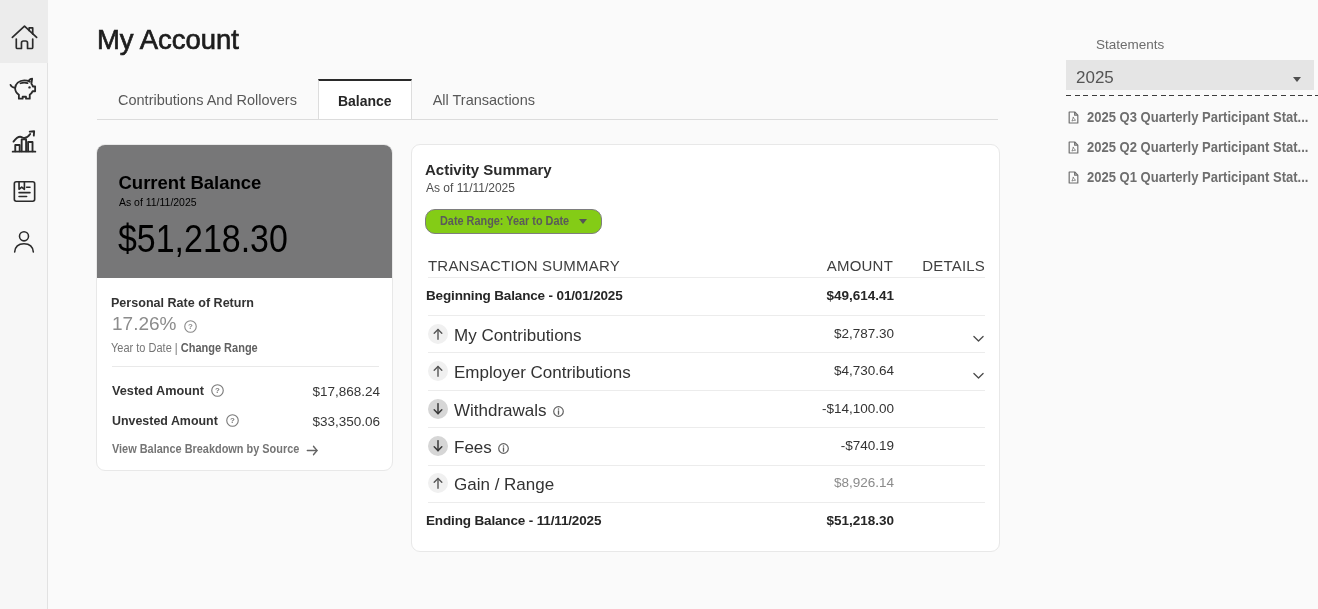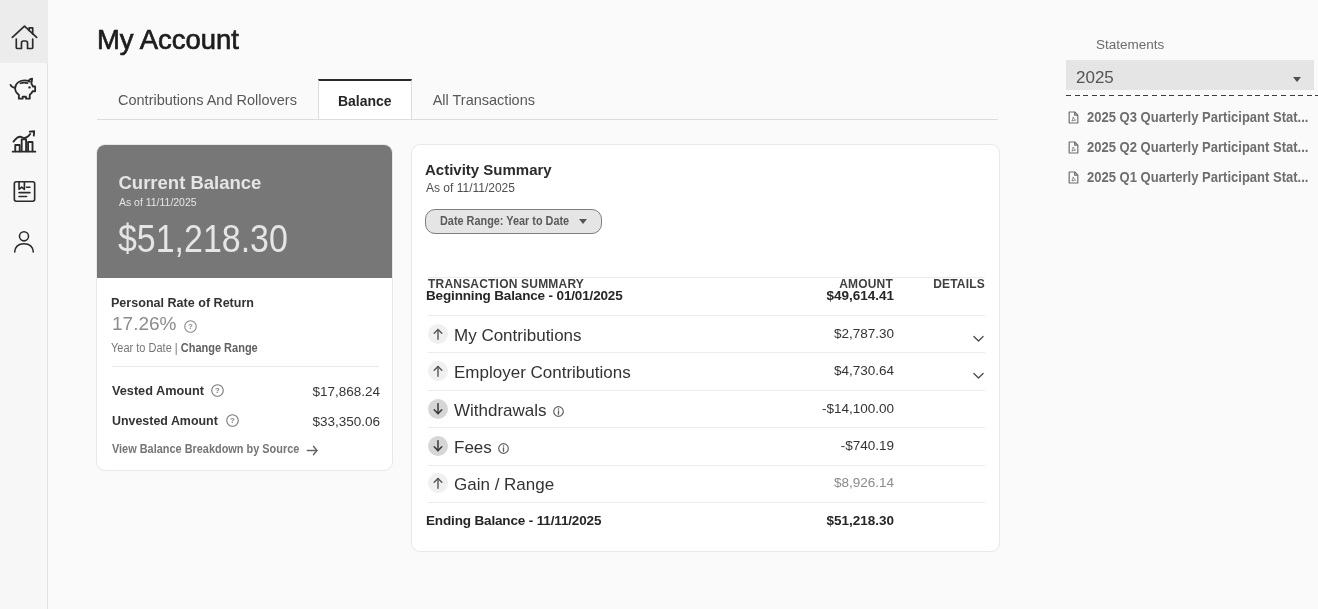--- a/index.html
+++ b/index.html
@@ -16,43 +16,43 @@
 
 
 #tabs { left:97px; top:79px; height:41px; display:flex; }
 .tab { height:41px; display:flex; align-items:center; justify-content:center; font-size:14.5px; color:#585858; padding:0 21px; white-space:nowrap; }
 .tab.active { background:#fff; border-top:2px solid #2a2a2a; border-left:1px solid #ddd; border-right:1px solid #ddd; font-weight:700; color:#262626; padding:0 19px; font-size:14px; }
 #tabline { left:97px; top:119px; width:901px; height:1px; background:#dcdcdc; }
 
 
 .card { background:#fff; border:1px solid #e8e8e8; border-radius:9px; }
 #balcard { left:96px; top:144px; width:297px; height:327px; }
-#balhead { position:absolute; left:0; top:0; width:100%; height:133px; background:#777778; border-radius:8px 8px 0 0; color:#e5e5e5; }
+#balhead { position:absolute; left:0; top:0; width:100%; height:133px; background:#777778; border-radius:8px 8px 0 0; color:#000000; }
 #balcard > div, #balcard > svg { position:absolute; }
 .bal-sec-title { left:14px; top:150px; font-size:13.5px; font-weight:700; color:#333; transform:scaleX(0.93); transform-origin:0 0; white-space:nowrap; }
 .bal-pct { left:15px; top:168px; font-size:19px; color:#8c8c8c; display:flex; align-items:center; }
 .bal-range { left:14px; top:196px; font-size:12.5px; color:#757575; transform:scaleX(0.88); transform-origin:0 0; white-space:nowrap; }
 .bal-range b { color:#616161; font-weight:700; }
 .bal-div { left:15px; top:221px; width:267px; height:1px; background:#e9e9e9; }
 .bal-row { left:15px; width:268px; font-size:13.5px; color:#333; height:16px; }
 .bal-row .lbl { font-weight:700; display:inline-block; transform-origin:0 0; }
 .bal-row .val { position:absolute; right:0; top:1px; font-weight:400; color:#363636; }
 #balrow1 { top:238px; }
 #balrow2 { top:268px; }
 .bal-link { left:15px; top:296px; font-size:13px; font-weight:700; color:#757575; transform:scaleX(0.84); transform-origin:0 0; white-space:nowrap; }
 
 
 #actcard { left:411px; top:144px; width:589px; height:408px; }
 #actcard > div { position:absolute; }
 .act-title { left:13px; top:16px; font-size:15px; font-weight:700; color:#2b2b2b; }
 .act-sub { left:14px; top:36px; font-size:12px; color:#4f4f4f; }
-.act-btn { left:13px; top:63.5px; width:177px; height:25px; border:1px solid #7e7e7e; border-radius:10px; display:flex; align-items:center; padding:0 0 0 14px; color:#5a5a5a; font-size:12.5px; font-weight:700; background:#e5e5e5; }
+.act-btn { left:13px; top:63.5px; width:177px; height:25px; border:1px solid #7e7e7e; border-radius:10px; display:flex; align-items:center; padding:0 0 0 14px; color:#5a5a5a; font-size:12.5px; font-weight:700; background:#84cc16; }
 .act-btn .txt { transform:scaleX(0.87); transform-origin:0 50%; white-space:nowrap; }
 .act-btn .caret { width:0; height:0; border-left:4.5px solid transparent; border-right:4.5px solid transparent; border-top:5.5px solid #555; margin-left:-9px; margin-top:1px; }
-.thead { left:16px; top:112px; width:557px; font-size:12px; font-weight:700; letter-spacing:0.2px; color:#3f3f3f;margin-top:20px; }
+.thead { left:16px; top:112px; width:557px; font-size:15px; font-weight:400; letter-spacing:0.2px; color:#3f3f3f; }
 .thead .amt { position:absolute; right:92px; top:0; }
 .thead .det { position:absolute; right:0; top:0; }
 .trow { left:16px; width:557px; height:1px; }
 .trow .lbl { position:absolute; left:-2px; top:-8px; font-size:13.5px; color:#333; white-space:nowrap; }
 .trow .lbl.b { font-weight:700; color:#262626; letter-spacing:-0.15px; }
 .trow .amt { position:absolute; right:91px; top:-8px; font-size:13.5px; color:#333; }
 .trow .amt.b { font-weight:700; color:#262626; }
 .trow .amt.gray { color:#8b8b8b; }
 .trow .circ { position:absolute; left:0; top:-10px; width:20px; height:20px; border-radius:50%; display:flex; align-items:center; justify-content:center; }
 .trow .circ.up { background:#f0f0f0; }

